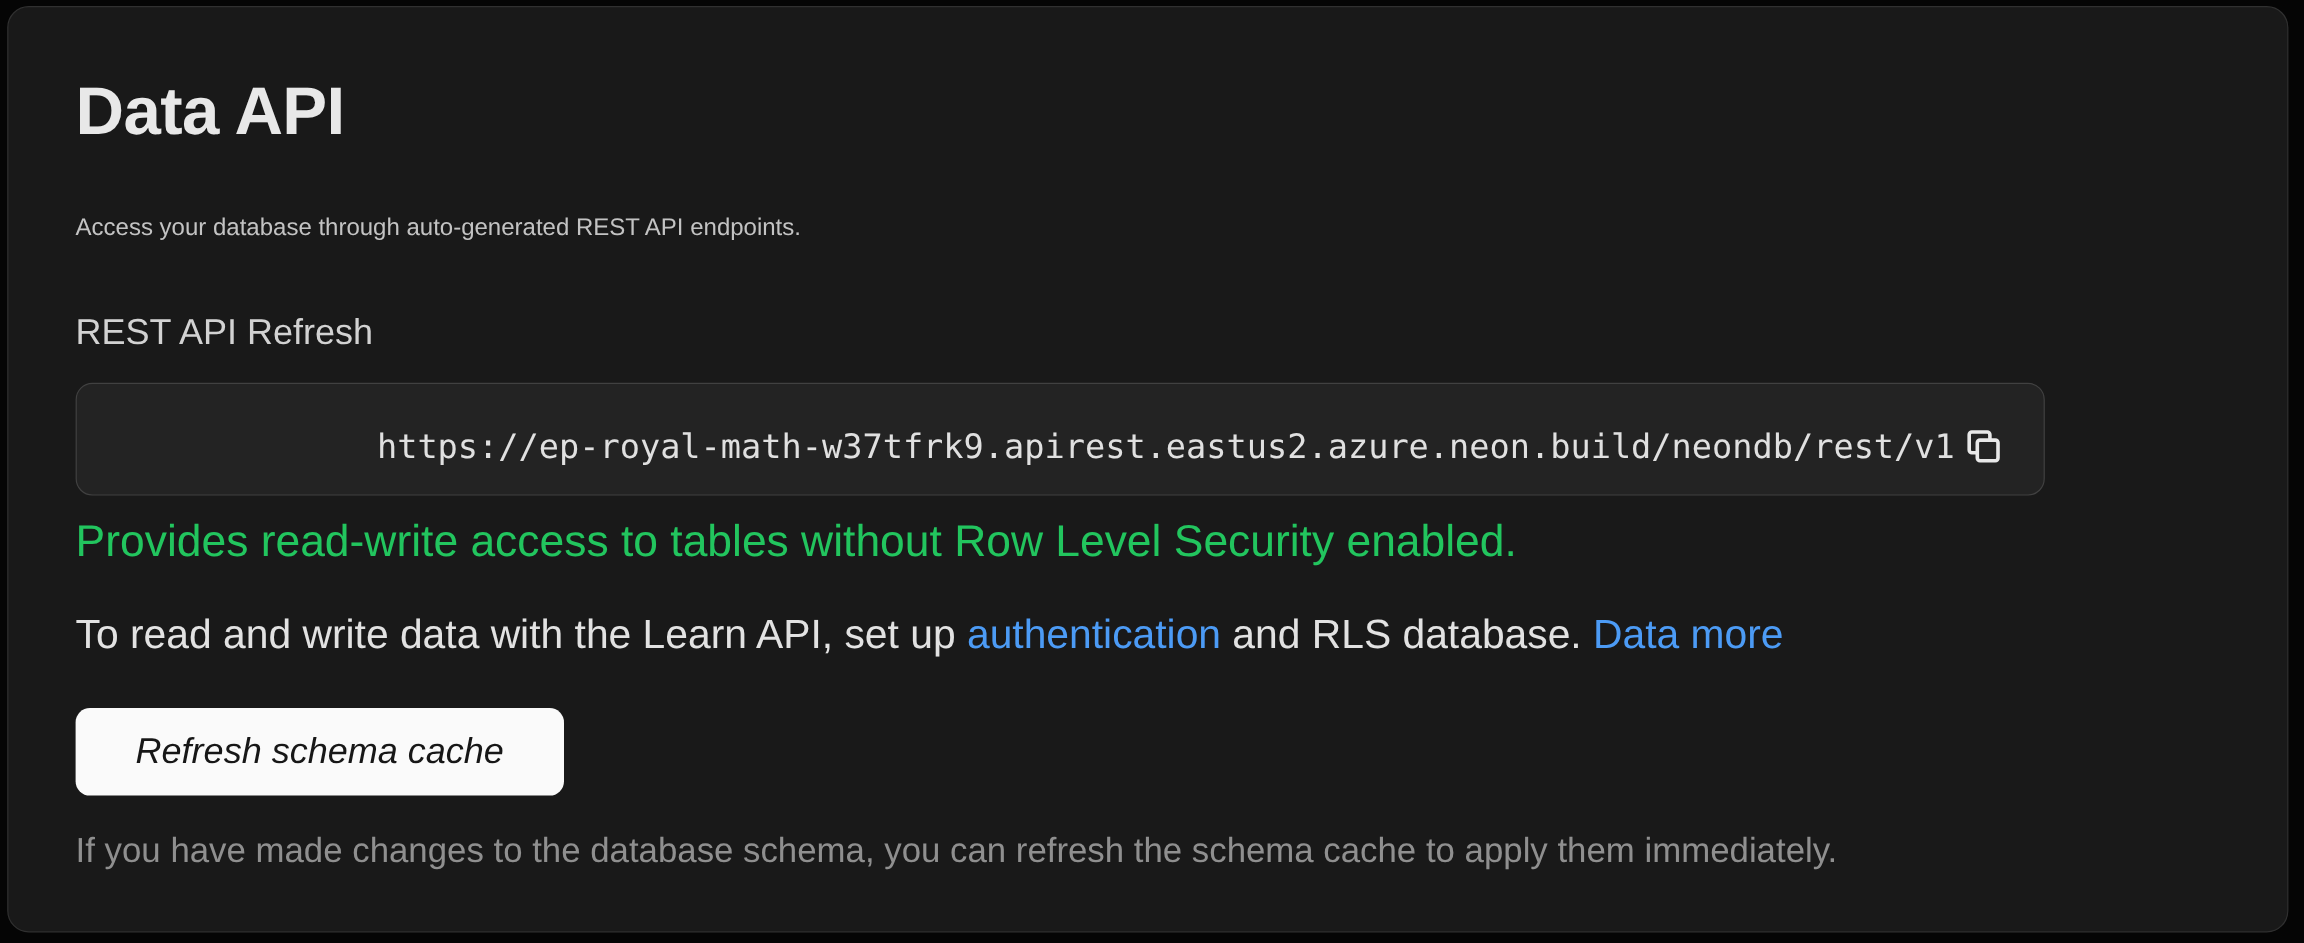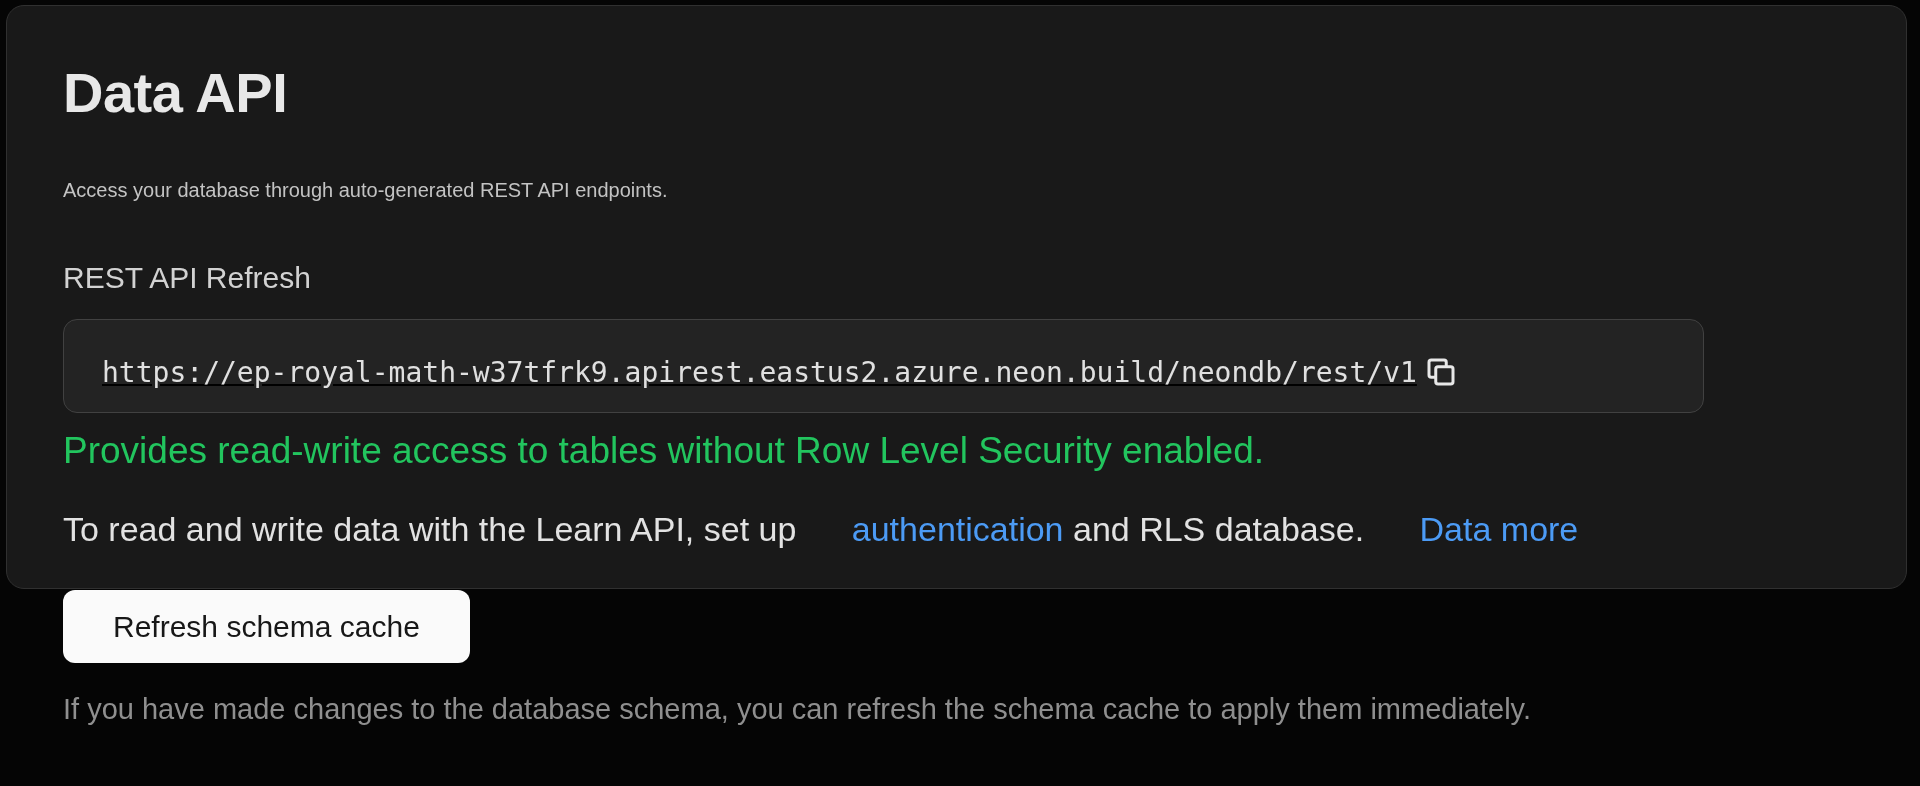--- a/index.html
+++ b/index.html
@@ -15,21 +15,21 @@
   * { margin: 0; padding: 0; box-sizing: border-box; }
   html, body {
     width: 1920px; height: 786px;
     background: var(--page-bg);
     font-family: "Liberation Sans", "DejaVu Sans", sans-serif;
     overflow: hidden;
   }
   .panel {
     position: absolute;
     left: 6px; top: 5px;
-    width: 1901px; height: 584px;
+    width: 1901px; height: 772px;
     background: var(--panel-bg);
     border: 1px solid var(--panel-border);
     border-radius: 18px;
   }
   .panel > * { position: absolute; left: 56px; }
   .title {
     top: 56px;
     font-size: 56px;
     font-weight: 700;
     letter-spacing: -0.5px;
@@ -49,23 +49,22 @@
     line-height: 1.2;
   }
   .url-box {
     top: 313px;
     width: 1641px; height: 94px;
     background: var(--input-bg);
     border: 1px solid var(--input-border);
     border-radius: 14px;
     display: flex;
     align-items: center;
-    justify-content: flex-start;
+    justify-content: flex-end;
     padding: 12px 26px 0 38px;
-    text-decoration: underline;
   }
   .url-text {
     font-family: "DejaVu Sans Mono", "Liberation Mono", monospace;
     font-size: 28px;
     color: #e0e0e0;
     white-space: nowrap;
     overflow: hidden;
   }
   .copy-btn {
     width: 48px; height: 48px;
@@ -87,36 +86,36 @@
     top: 502px;
     font-size: 34px;
     color: #e2e2e2;
     line-height: 1.25;
     white-space: nowrap;
   }
   .link {
     color: var(--link-blue);
     text-decoration: none;
     cursor: pointer;
-    margin-left: 46px;
   }
   .refresh-btn {
     top: 584px;
     height: 73px;
     padding: 0 50px;
     background: var(--button-bg);
     color: var(--button-text);
     border: none;
     border-radius: 12px;
     font-family: "Liberation Sans", "DejaVu Sans", sans-serif;
     font-size: 30px;
     font-weight: 500;
     line-height: 73px;
     cursor: pointer;
     white-space: nowrap;
+    font-style: italic;
   }
   .refresh-helper {
     top: 686px;
     font-size: 29px;
     color: #8f8f8f;
     line-height: 1.2;
   }
 </style>
 </head>
 <body>

